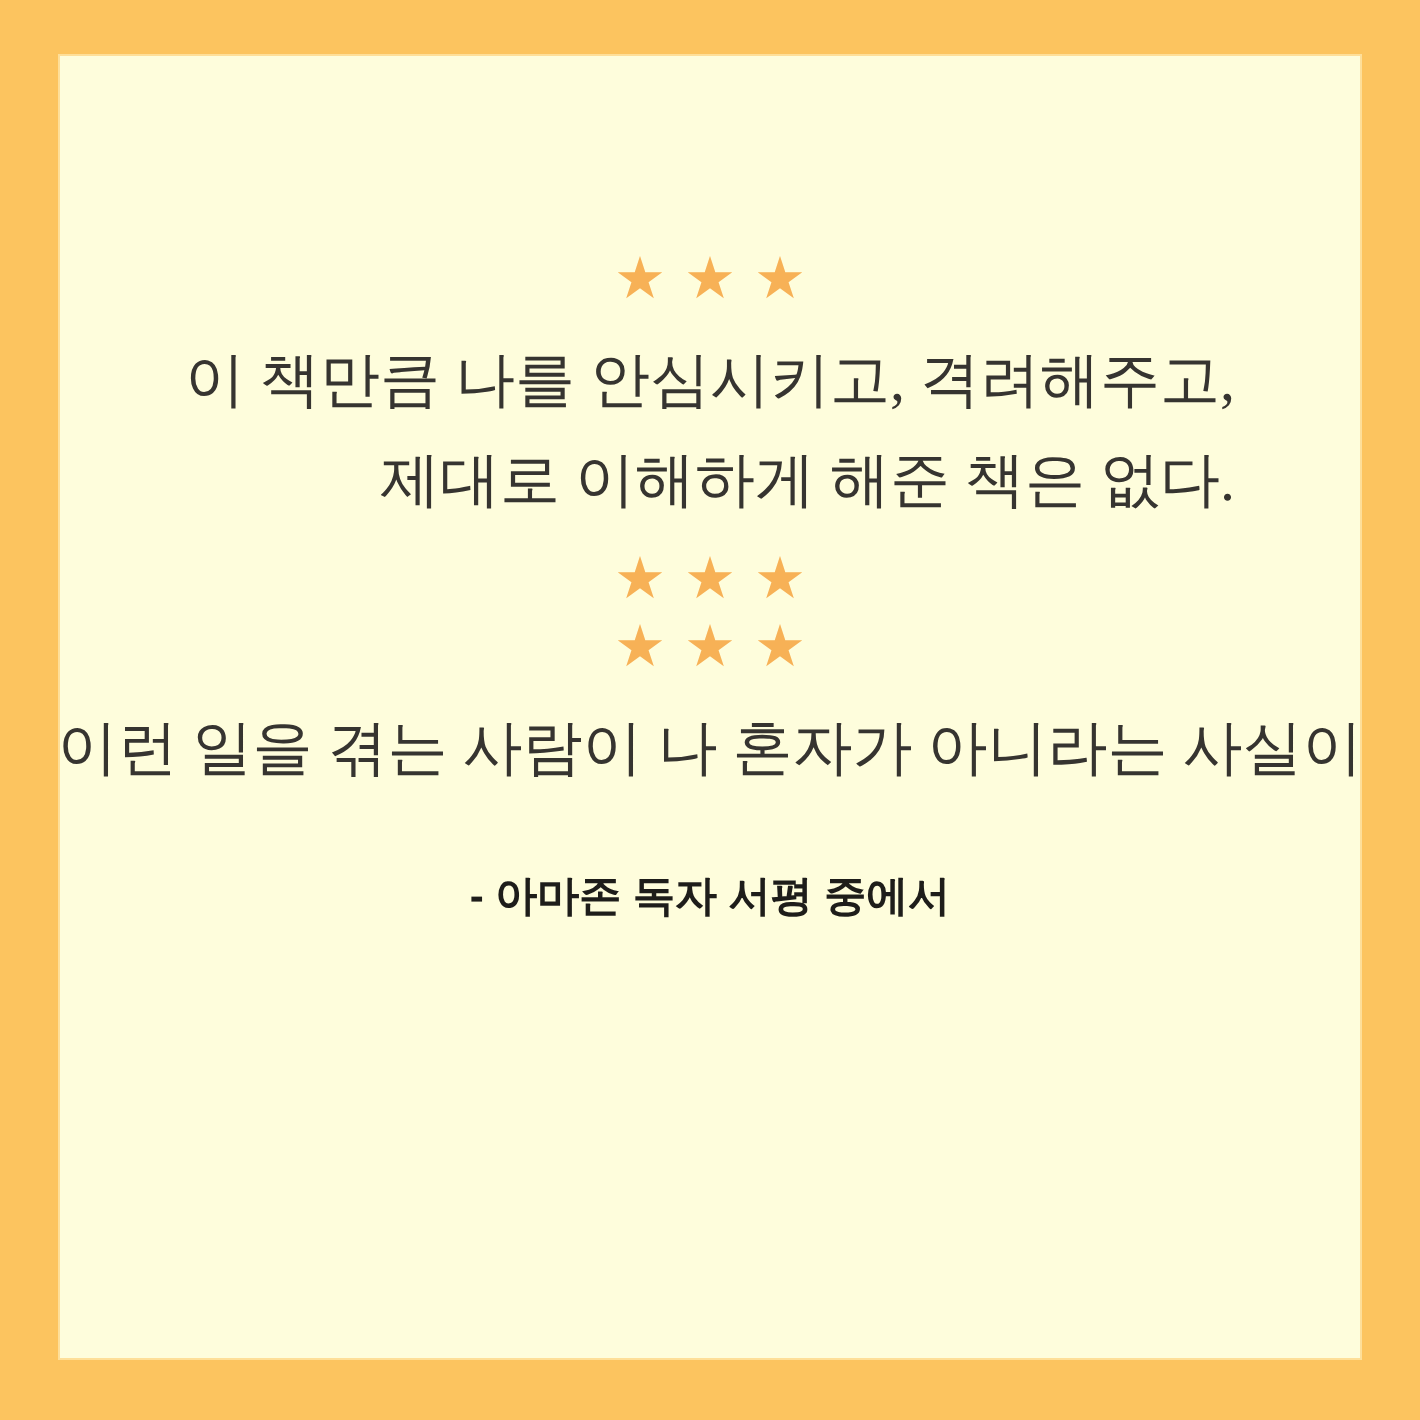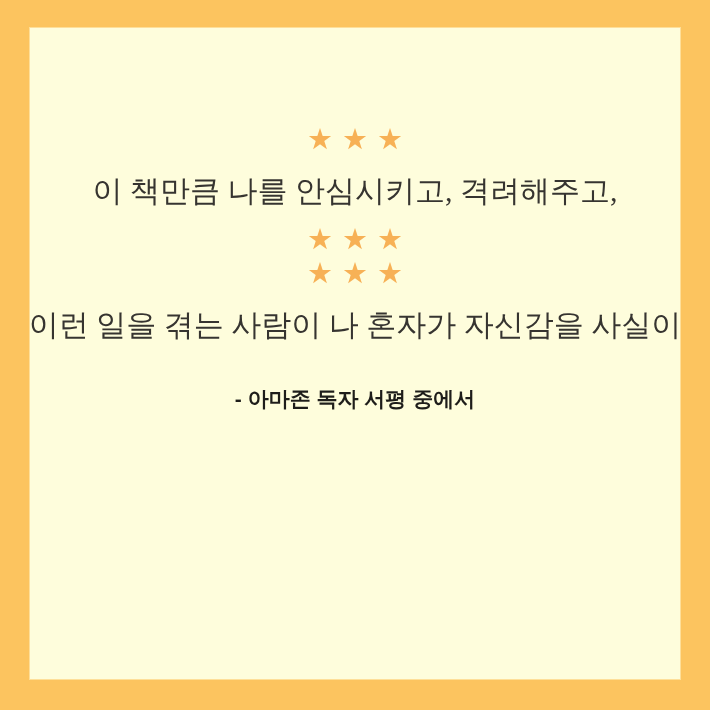--- a/index.html
+++ b/index.html
@@ -71,27 +71,28 @@
 </head>
 <body>
 
 <div class="card">
   <div class="panel">
 
     <div class="stars">★★★</div>
 
     <blockquote class="quote">
       <div class="qline">이 책만큼 나를 안심시키고, 격려해주고,</div>
+      <div class="qline">제대로 이해하게 해준 책은 없다.</div>
     </blockquote>
 
     <div class="stars">★★★</div>
 
 
     <div class="stars">★★★</div>
 
     <blockquote class="quote">
-      <div class="qline">이런 일을 겪는 사람이 나 혼자가 자신감을 사실이</div>
+      <div class="qline">이런 일을 겪는 사람이 나 혼자가 아니라는 사실이</div>
     </blockquote>
 
     <div class="attribution">- 아마존 독자 서평 중에서</div>
 
   </div>
 </div>
 
 </body></html>

